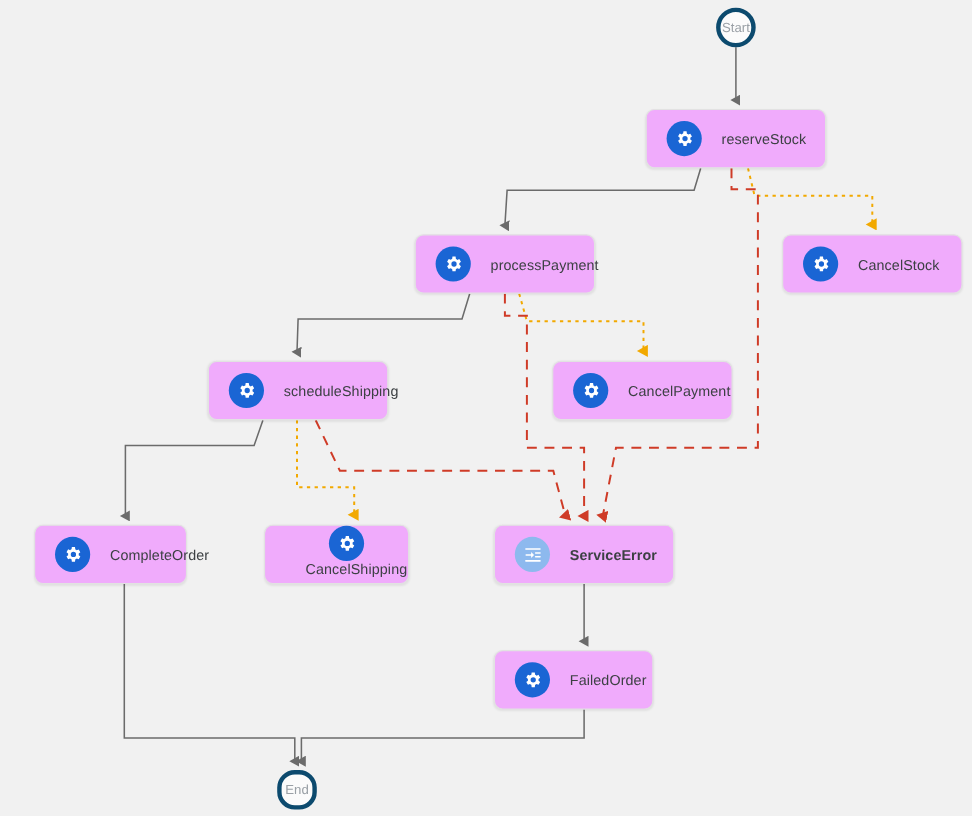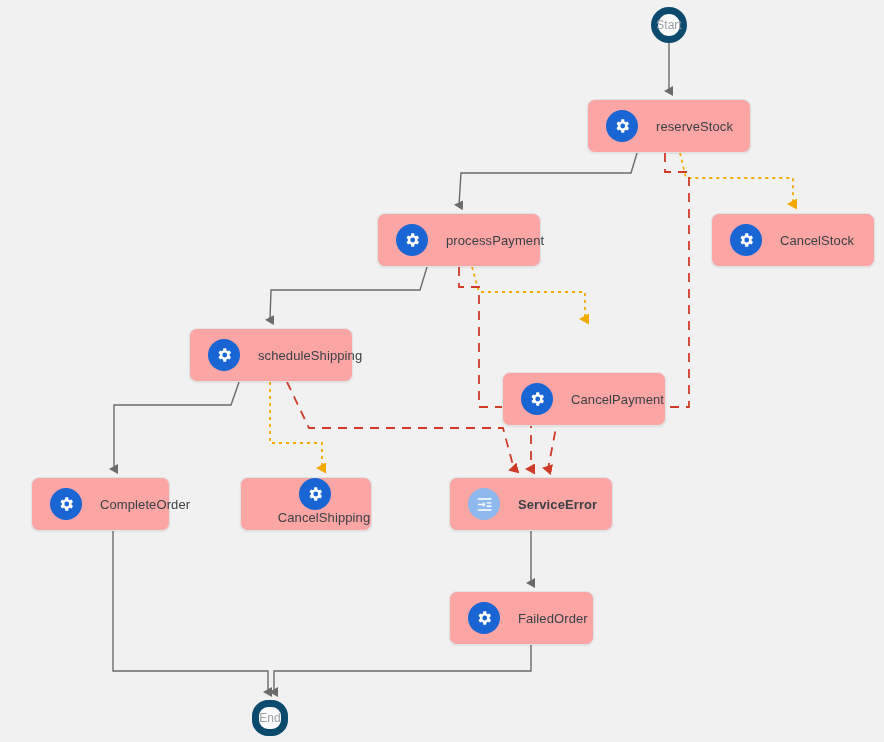--- a/index.html
+++ b/index.html
@@ -18,21 +18,21 @@
   #edge-layer {
     position: absolute;
     left: 0; top: 0;
     width: 884px;
     height: 742px;
     pointer-events: none;
   }
   .node {
     position: absolute;
     box-sizing: border-box;
-    background: #fca5a5;
+    background: #f0abfc;
     border: 1px solid #e2e2e2;
     border-radius: 8px;
     box-shadow: 0 1px 2px rgba(0,0,0,0.07);
     display: flex;
     align-items: center;
     padding-left: 18px;
   }
   .node .node-icon {
     flex: 0 0 auto;
     width: 32px;
@@ -50,21 +50,21 @@
     margin-left: 18px;
     font-size: 13px;
     color: #3c4043;
     white-space: nowrap;
     letter-spacing: 0.1px;
   }
   .terminal {
     position: absolute;
     box-sizing: border-box;
     background: #fbfbfb;
-    border: 7px solid #0c4a6e;
+    border: 4px solid #0c4a6e;
     display: flex;
     align-items: center;
     justify-content: center;
     font-size: 12px;
     color: #9aa0a6;
     text-align: center;
   }
   .terminal.start {
     border-radius: 50%;
   }
@@ -154,21 +154,21 @@
 
   <div class="node" style="left:189px; top:328px; width:164px; height:54px;">
     <span class="node-icon">
       <svg width="18" height="18" viewBox="0 0 24 24" aria-hidden="true">
         <path fill="#ffffff" d="M19.4 13a7.6 7.6 0 0 0 0-2l2-1.6-2-3.4-2.4 1a7.5 7.5 0 0 0-1.7-1L14.9 3h-3.8l-.4 2.9a7.5 7.5 0 0 0-1.7 1l-2.4-1-2 3.4L6.6 11a7.6 7.6 0 0 0 0 2l-2 1.6 2 3.4 2.4-1c.5.4 1.1.8 1.7 1l.4 2.9h3.8l.4-2.9c.6-.2 1.2-.6 1.7-1l2.4 1 2-3.4-2-1.6ZM13 15.2a3.2 3.2 0 1 1 0-6.4 3.2 3.2 0 0 1 0 6.4Z"></path>
       </svg>
     </span>
     <span class="node-label">scheduleShipping</span>
   </div>
 
-  <div class="node" style="left:502px; top:328px; width:164px; height:54px;margin-top:44px;">
+  <div class="node" style="left:502px; top:328px; width:164px; height:54px;">
     <span class="node-icon">
       <svg width="18" height="18" viewBox="0 0 24 24" aria-hidden="true">
         <path fill="#ffffff" d="M19.4 13a7.6 7.6 0 0 0 0-2l2-1.6-2-3.4-2.4 1a7.5 7.5 0 0 0-1.7-1L14.9 3h-3.8l-.4 2.9a7.5 7.5 0 0 0-1.7 1l-2.4-1-2 3.4L6.6 11a7.6 7.6 0 0 0 0 2l-2 1.6 2 3.4 2.4-1c.5.4 1.1.8 1.7 1l.4 2.9h3.8l.4-2.9c.6-.2 1.2-.6 1.7-1l2.4 1 2-3.4-2-1.6ZM13 15.2a3.2 3.2 0 1 1 0-6.4 3.2 3.2 0 0 1 0 6.4Z"></path>
       </svg>
     </span>
     <span class="node-label">CancelPayment</span>
   </div>
 
   <div class="node" style="left:31px; top:477px; width:139px; height:54px;">
     <span class="node-icon">

